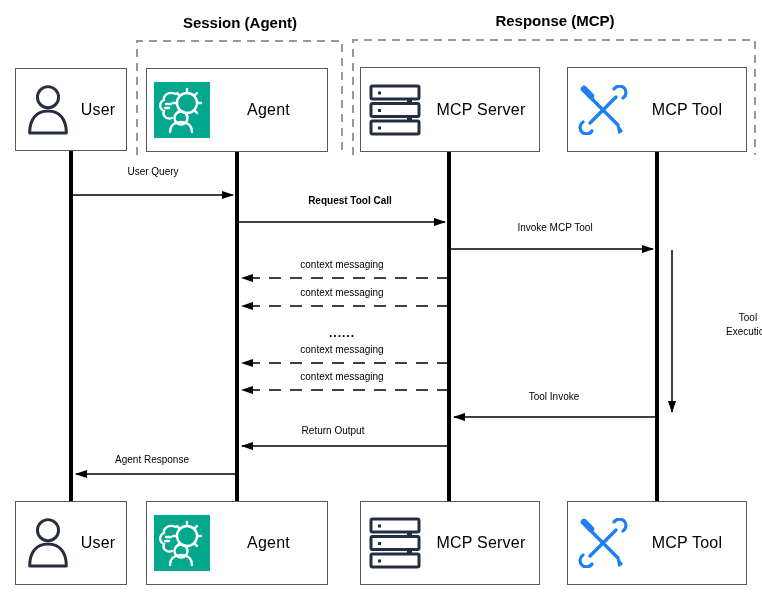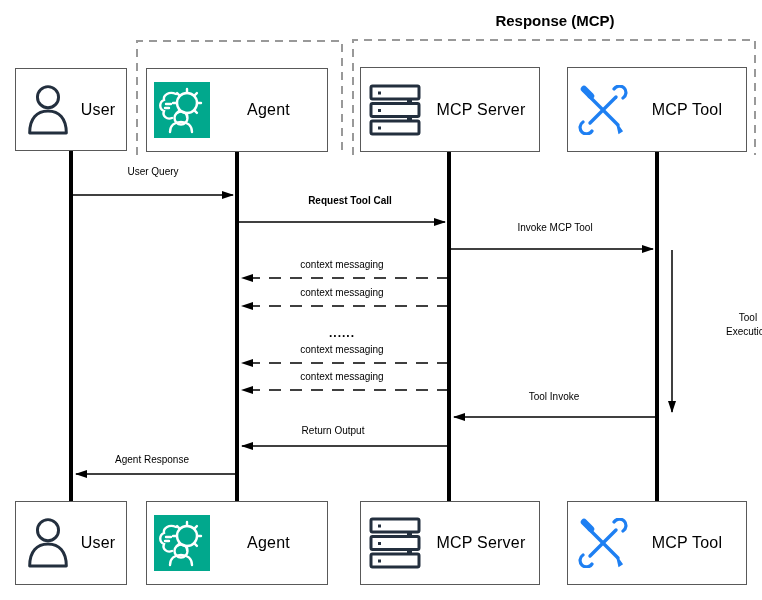--- a/index.html
+++ b/index.html
@@ -58,20 +58,21 @@
     <line x1="449" y1="363" x2="242" y2="363" stroke="#000" stroke-width="1.5" stroke-dasharray="12 9" marker-end="url(#arr)"></line>
     <line x1="449" y1="390" x2="242" y2="390" stroke="#000" stroke-width="1.5" stroke-dasharray="12 9" marker-end="url(#arr)"></line>
 
     <line x1="672" y1="250" x2="672" y2="412" stroke="#000" stroke-width="1.5" marker-end="url(#arr)"></line>
 
     <line x1="657" y1="417" x2="454" y2="417" stroke="#000" stroke-width="1.5" marker-end="url(#arr)"></line>
     <line x1="449" y1="446" x2="242" y2="446" stroke="#000" stroke-width="1.5" marker-end="url(#arr)"></line>
     <line x1="237" y1="474" x2="76" y2="474" stroke="#000" stroke-width="1.5" marker-end="url(#arr)"></line>
   </svg>
 
+  <div class="abs session-title" style="left:240px;top:14px;">Session (Agent)</div>
   <div class="abs session-title" style="left:555px;top:12px;">Response (MCP)</div>
 
   <div class="actor" style="left:15px;top:68px;width:112px;height:83px;">
     <span class="icon-wrap" style="margin-left:10px;">
       <svg width="44" height="54" viewBox="0 0 48 58" fill="none">
         <circle cx="24" cy="15" r="11.5" stroke="#232F3E" stroke-width="3.2"></circle>
         <path d="M4,54 C4,38 12,30 24,30 C36,30 44,38 44,54 Z" stroke="#232F3E" stroke-width="3.2" stroke-linejoin="round"></path>
       </svg>
     </span>
     <span class="actor-label">User</span>

